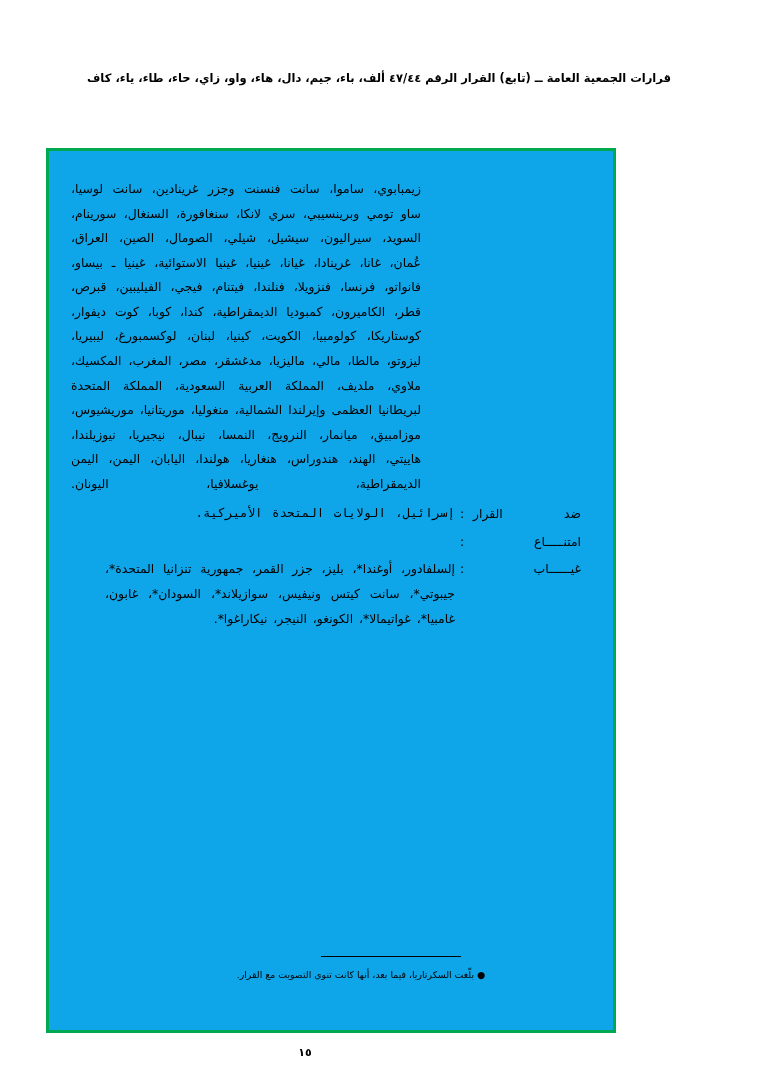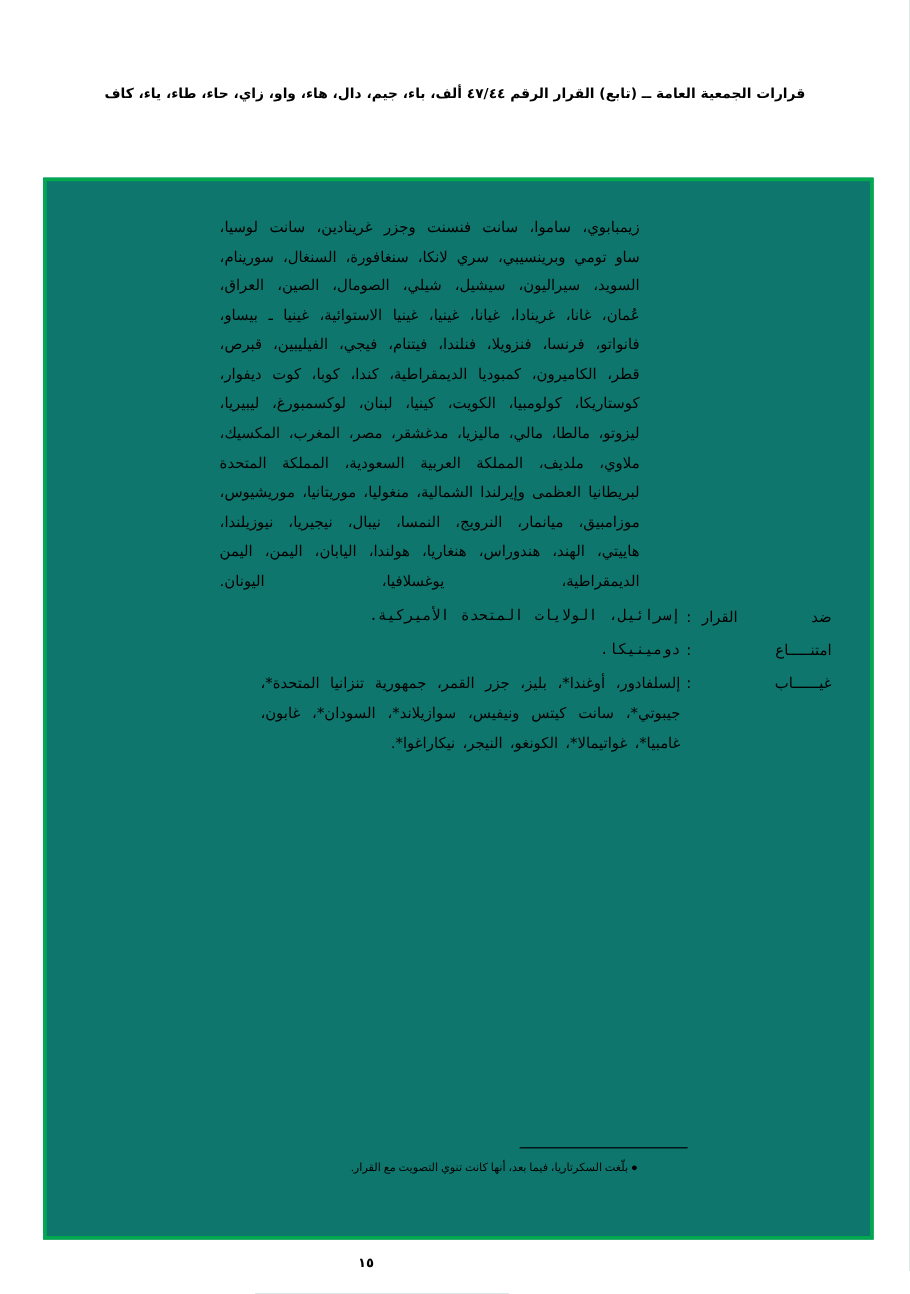--- a/index.html
+++ b/index.html
@@ -38,26 +38,26 @@
   .header-source {
     margin-top: 4px;
     font-size: 8.3px;
     font-weight: bold;
     line-height: 1.5;
     direction: rtl;
   }
   .frame {
     position: absolute;
     top: 148px;
-    left: 36px;
-    width: 692px;
+    left: 46px;
+    width: 570px;
     height: 885px;
     border: 3px solid #00a94f;
     box-sizing: border-box;
-    background: #0f766e;
+    background: #0ea5e9;
   }
   .content {
     position: absolute;
     top: 26px;
     right: 32px;
     left: 32px;
     direction: rtl;
   }
   .country-block {
     width: 350px;
@@ -122,21 +122,20 @@
     width: 140px;
     height: 1px;
     background: #000000;
     margin: 0 120px 10px auto;
   }
   .footnote-text {
     font-size: 9.4px;
     line-height: 1.6;
     text-align: center;
     padding-left: 60px;
-    font-family: Liberation Serif, serif;
   }
   .page-number {
     position: absolute;
     top: 1046px;
     left: 0;
     width: 610px;
     text-align: center;
     font-size: 11px;
     font-weight: bold;
   }
@@ -159,21 +158,20 @@
 
         <div class="vote-row">
           <div class="vote-label">ضد القرار</div>
           <div class="vote-colon">:</div>
           <div class="vote-value single">إسرائيل، الولايات المتحدة الأميركية.</div>
         </div>
 
         <div class="vote-row">
           <div class="vote-label">امتنـــــاع</div>
           <div class="vote-colon">:</div>
-          <div class="vote-value single">دومينيكا.</div>
         </div>
 
         <div class="vote-row">
           <div class="vote-label">غيــــــاب</div>
           <div class="vote-colon">:</div>
           <div class="vote-value justified">إلسلفادور، أوغندا*، بليز، جزر القمر، جمهورية تنزانيا المتحدة*، جيبوتي*، سانت كيتس ونيفيس، سوازيلاند*، السودان*، غابون، غامبيا*، غواتيمالا*، الكونغو، النيجر، نيكاراغوا*.</div>
         </div>
 
       </div>
     </div>

